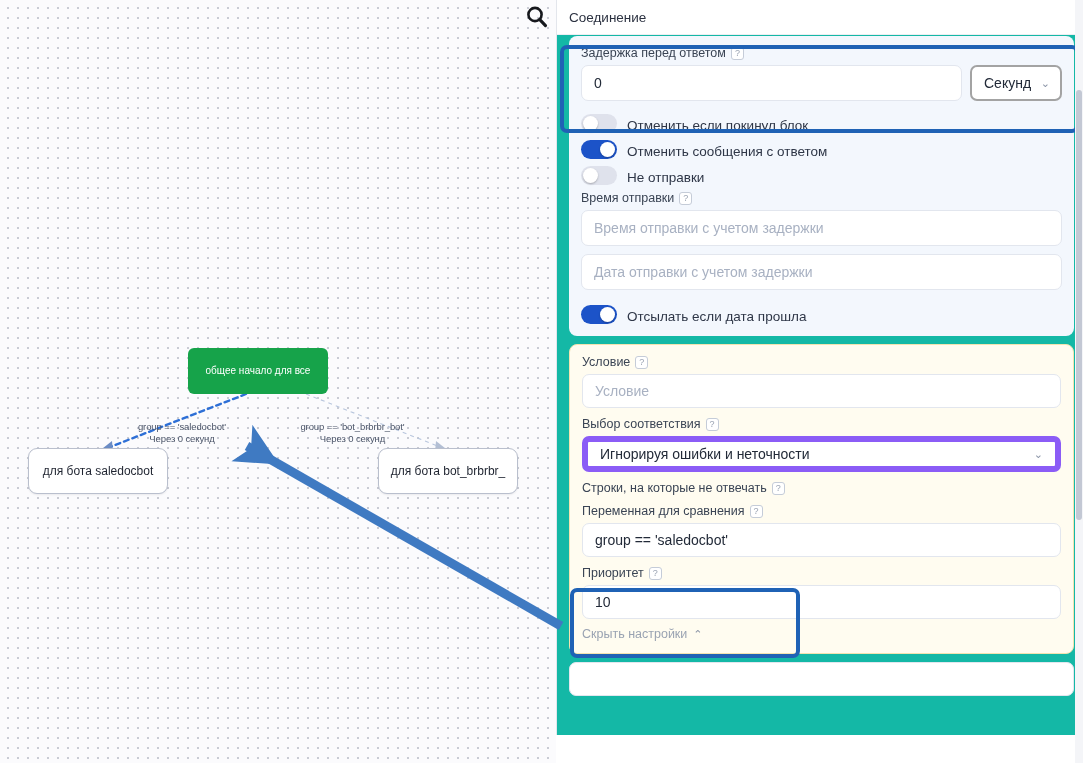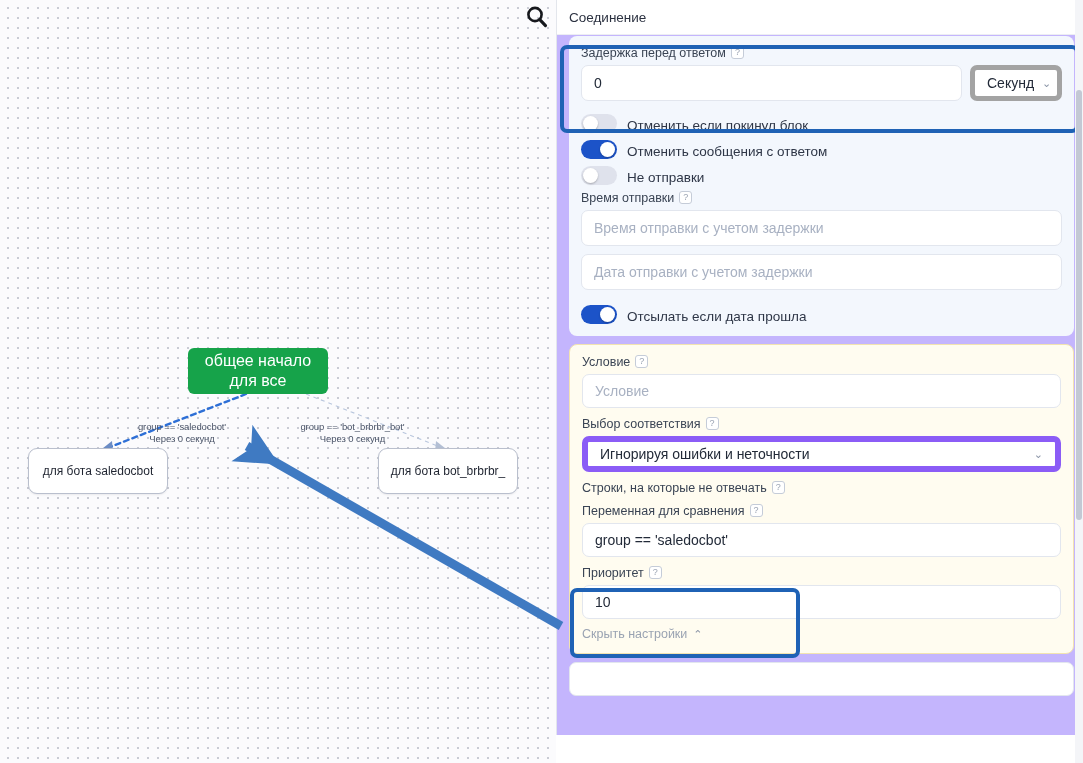--- a/index.html
+++ b/index.html
@@ -29,21 +29,21 @@
     font-size: 11.5px;
     line-height: 1.25;
     padding: 4px 10px;
   }
   .node-start {
     background: #16a34a;
     color: #ffffff;
     border-radius: 6px;
     left: 188px; top: 348px;
     width: 140px; height: 46px;
-    font-size: 16px;
+    font-size: 10px;
   }
   .node-plain {
     background: #ffffff;
     color: #1f2430;
     border: 1px solid #b9bfcd;
     border-radius: 9px;
     box-shadow: 0 1px 2px rgba(20,25,40,.08);
     font-size: 12px;
   }
   #node-sale { left: 28px; top: 448px; width: 140px; height: 46px; }
@@ -72,21 +72,21 @@
   
   #search-icon {
     position: absolute; left: 524px; top: 4px;
     width: 26px; height: 26px; z-index: 6;
   }
 
   
   #panel {
     position: absolute; left: 556px; top: 0;
     width: 527px; height: 735px;
-    background: #c4b5fd;
+    background: #14b8a6;
     border-left: 1px solid #e3e6ec;
     overflow: hidden;
   }
   #panel-header {
     height: 35px;
     display: flex; align-items: center;
     padding-left: 12px;
     font-size: 13.5px; color: #2b3140;
     border-bottom: 1px solid #eceef3;
     background: #fff;
@@ -101,21 +101,21 @@
     border-radius: 8px;
     padding: 10px 12px 12px 12px;
     margin-bottom: 8px;
   }
   .section-blue { background: #f3f7fd; }
   .section-yellow { background: #fffcf0; border: 1px solid #f2e3b0; }
 
   .field-label {
     font-size: 12.5px; color: #3a4454;
     margin-bottom: 5px;
-    display: flex; align-items: flex-start; gap: 5px;
+    display: flex; align-items: flex-end; gap: 5px;
   }
   .help-icon {
     display: inline-flex; align-items: center; justify-content: center;
     width: 13px; height: 13px;
     border: 1px solid #c5ccd8; border-radius: 3px;
     font-size: 9px; color: #9aa3b2; line-height: 1;
     background: #fff;
   }
   .input {
     width: 100%; height: 34px;
@@ -124,21 +124,21 @@
     font-size: 14px; color: #222a38;
     padding: 0 12px;
     display: flex; align-items: center;
     font-family: "Liberation Sans", sans-serif;
   }
   .input.placeholder { color: #a8b1c2; }
   .input.tall { height: 36px; }
   .row { display: flex; gap: 8px; align-items: center; }
   .select {
     height: 36px; min-width: 92px;
-    border: 5px solid #a3a3a3; border-radius: 7px; background: #fff;
+    border: 2px solid #a3a3a3; border-radius: 7px; background: #fff;
     display: flex; align-items: center; justify-content: space-between;
     gap: 8px; padding: 0 10px 0 12px;
     font-size: 14px; color: #222a38;
   }
   .chev { color: #8a94a6; font-size: 11px; line-height: 1; }
 
   .toggle-row {
     display: flex; align-items: flex-end; gap: 10px;
     height: 26px;
   }

